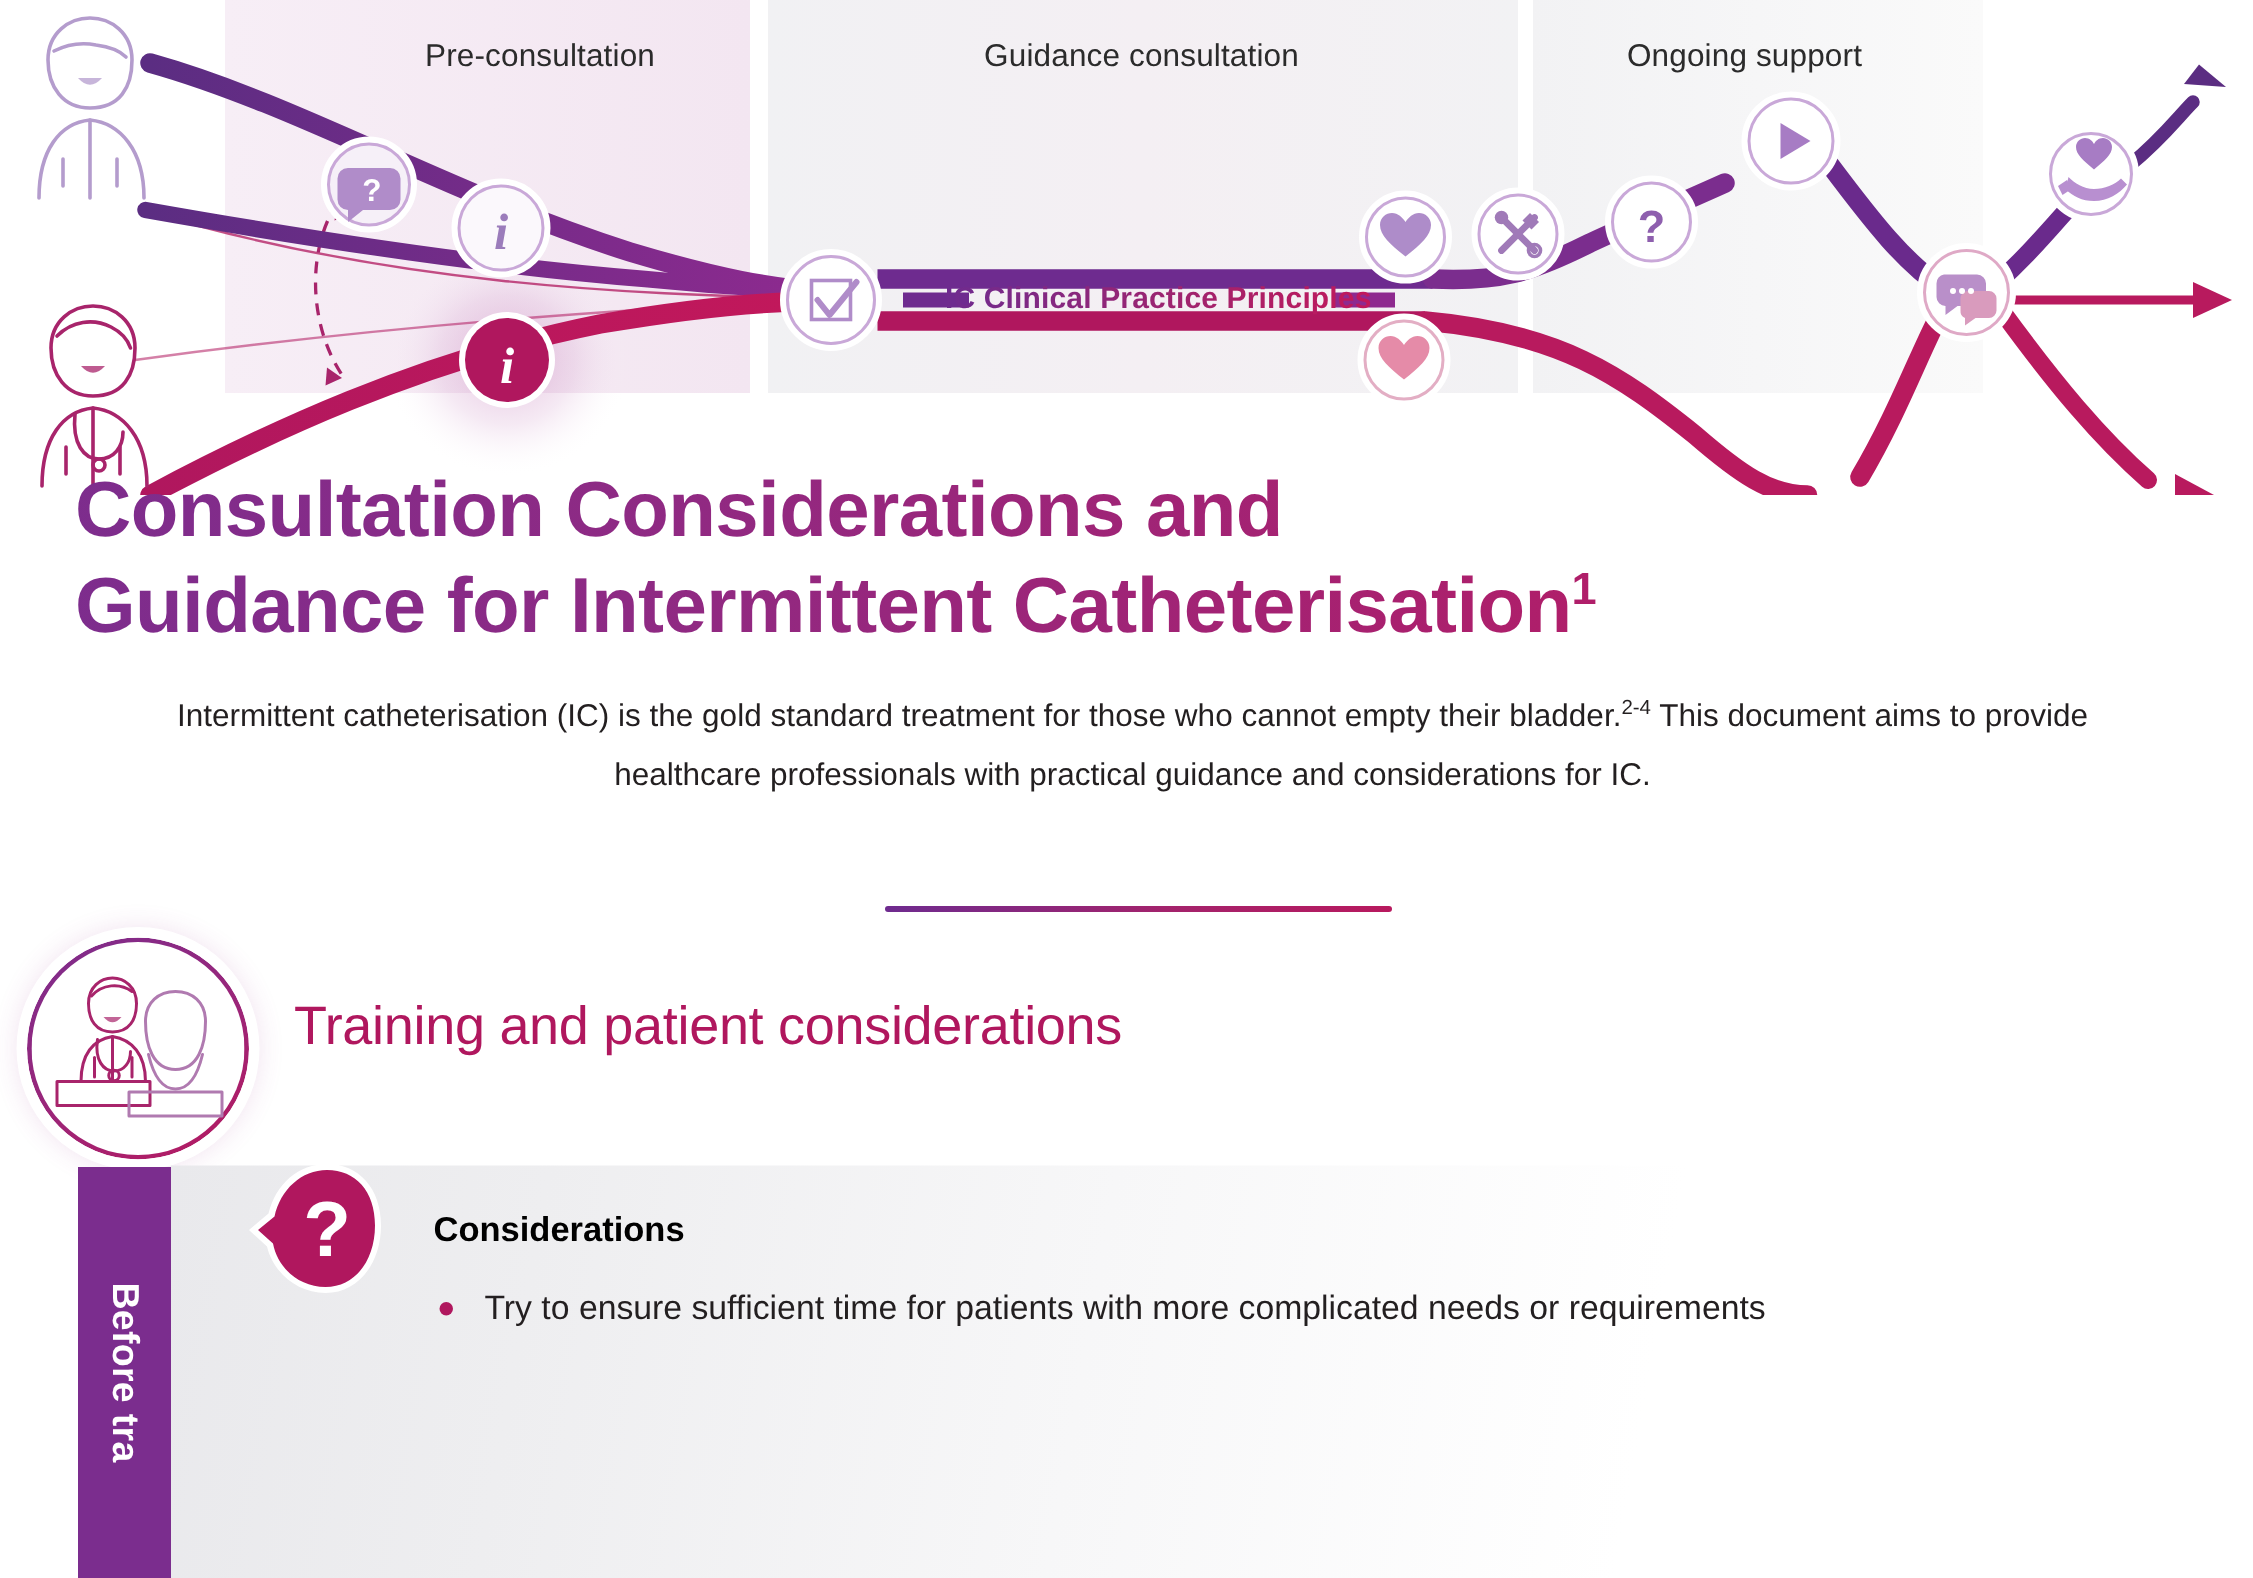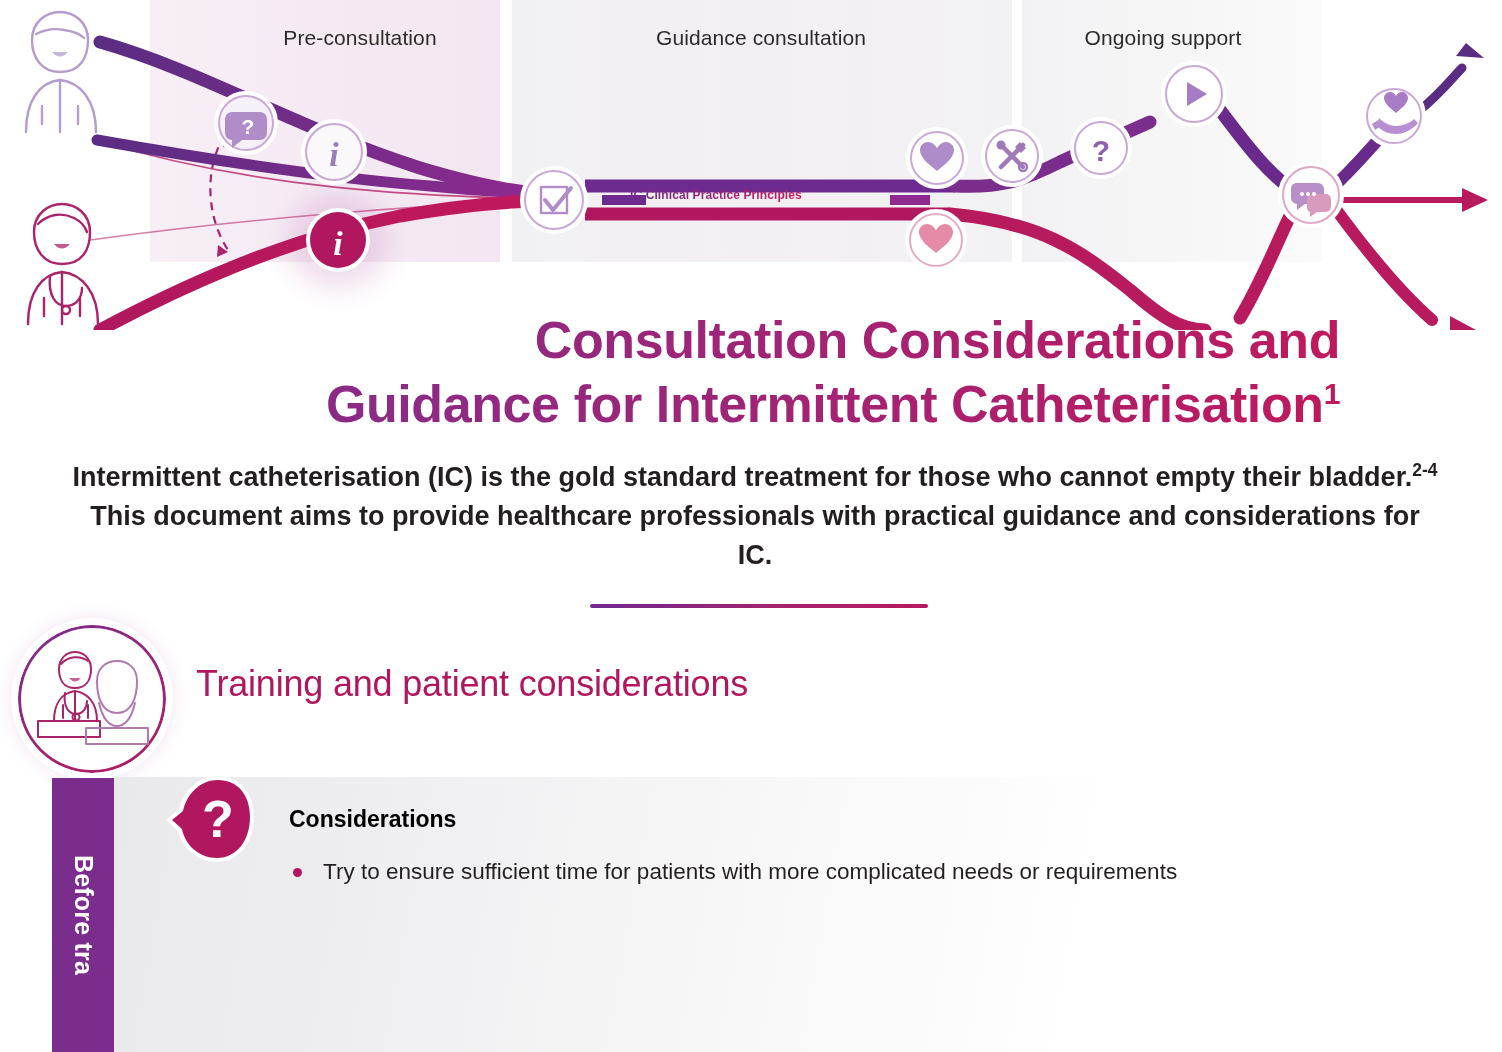--- a/index.html
+++ b/index.html
@@ -40,38 +40,38 @@
     text-align: center;
   }
   #stage-0 { left: 250px; width: 220px; }
   #stage-1 { left: 648px; width: 226px; }
   #stage-2 { left: 1052px; width: 222px; }
 
   .principles-label {
     position: absolute;
     left: 630px;
     top: 188px;
-    font-size: 12px;
+    font-size: 20px;
     font-weight: 600;
     letter-spacing: .1px;
     white-space: nowrap;
     background: linear-gradient(90deg, #6e2b8f 0%, #a3236c 60%, #c2185b 100%);
     -webkit-background-clip: text;
     background-clip: text;
     color: transparent;
     -webkit-text-fill-color: transparent;
   }
 
   
   #title-block {
     position: absolute;
     left: 0;
     top: 308px;
     width: 1390px;
-    text-align: right;
+    text-align: left;
   }
   #main-title {
     margin: 0;
     font-size: 52px;
     line-height: 64px;
     font-weight: 700;
     letter-spacing: -0.4px;
     background: linear-gradient(90deg, #7b2d8e 0%, #8e2a84 30%, #a52272 62%, #c2185b 100%);
     -webkit-background-clip: text;
     background-clip: text;
@@ -85,23 +85,23 @@
     line-height: 0;
   }
 
   #subtitle {
     position: absolute;
     left: 70px;
     top: 458px;
     width: 1370px;
     margin: 0;
     text-align: center;
-    font-size: 27px;
+    font-size: 21px;
     line-height: 39px;
-    font-weight: 700;
+    font-weight: 400;
     color: #231f20;
   }
   #subtitle sup {
     font-size: 0.65em;
     vertical-align: super;
     line-height: 0;
   }
 
   #divider {
     position: absolute;

